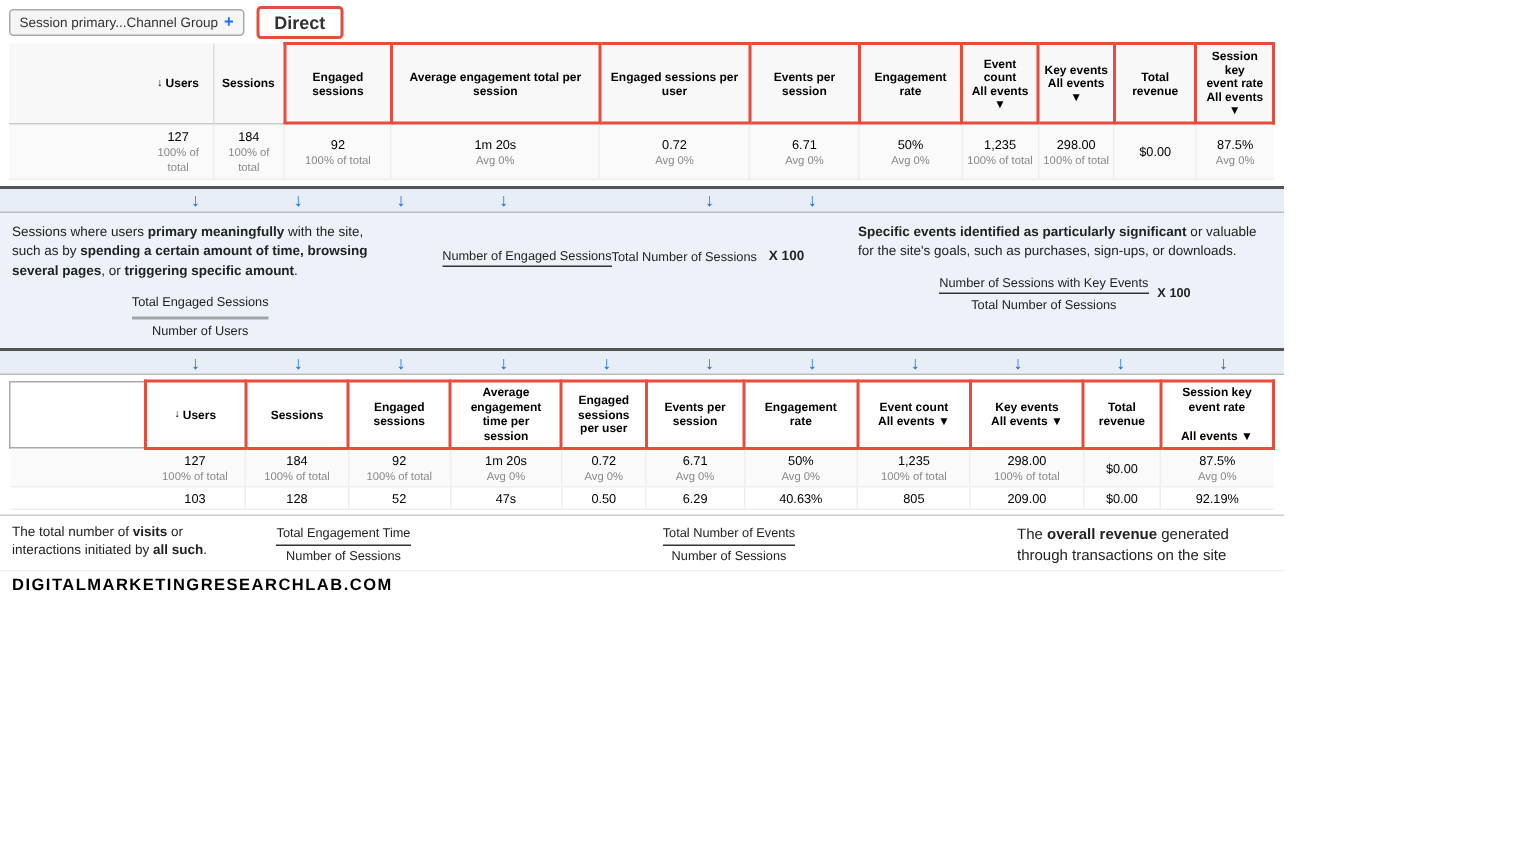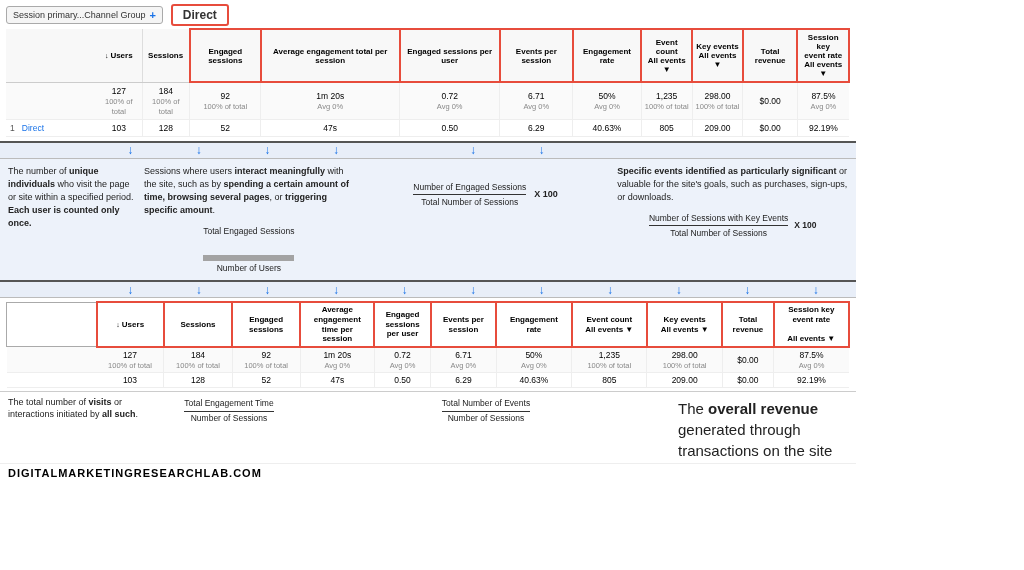--- a/index.html
+++ b/index.html
@@ -98,37 +98,20 @@
           </td>
           <td style="text-align:center; padding:3px 2px; border-bottom:1px solid #eee; border-right:1px solid #eee; font-size:8.5px;">
             <span>$0.00</span>
           </td>
           <td style="text-align:center; padding:3px 2px; border-bottom:1px solid #eee; font-size:8.5px;">
             <span>87.5%</span><br>
             <span style="color:#888; font-size:7.5px;">Avg 0%</span>
           </td>
         </tr>
 
-        <tr>
-          <td style="padding:3px 4px; border-bottom:1px solid #eee; font-size:8.5px; color:#555;">
-            <span>1</span> &nbsp;
-            <span style="color:#1a73e8;">Direct</span>
-          </td>
-          <td style="text-align:center; padding:3px 2px; border-bottom:1px solid #eee; border-right:1px solid #eee; font-size:8.5px;">103</td>
-          <td style="text-align:center; padding:3px 2px; border-bottom:1px solid #eee; border-right:1px solid #eee; font-size:8.5px;">128</td>
-          <td style="text-align:center; padding:3px 2px; border-bottom:1px solid #eee; border-right:1px solid #eee; font-size:8.5px;">52</td>
-          <td style="text-align:center; padding:3px 2px; border-bottom:1px solid #eee; border-right:1px solid #eee; font-size:8.5px;">47s</td>
-          <td style="text-align:center; padding:3px 2px; border-bottom:1px solid #eee; border-right:1px solid #eee; font-size:8.5px;">0.50</td>
-          <td style="text-align:center; padding:3px 2px; border-bottom:1px solid #eee; border-right:1px solid #eee; font-size:8.5px;">6.29</td>
-          <td style="text-align:center; padding:3px 2px; border-bottom:1px solid #eee; border-right:1px solid #eee; font-size:8.5px;">40.63%</td>
-          <td style="text-align:center; padding:3px 2px; border-bottom:1px solid #eee; border-right:1px solid #eee; font-size:8.5px;">805</td>
-          <td style="text-align:center; padding:3px 2px; border-bottom:1px solid #eee; border-right:1px solid #eee; font-size:8.5px;">209.00</td>
-          <td style="text-align:center; padding:3px 2px; border-bottom:1px solid #eee; border-right:1px solid #eee; font-size:8.5px;">$0.00</td>
-          <td style="text-align:center; padding:3px 2px; border-bottom:1px solid #eee; font-size:8.5px;">92.19%</td>
-        </tr>
       </tbody>
     </table>
   </div>
 
   <div style="background:#e8eef8; height:16px; display:flex; align-items:center; padding:0 6px; border-bottom:1px solid #bbb;">
     <div style="flex:0 0 90px;"></div>
     <div style="flex:1; text-align:center; font-size:12px; color:#1a73e8; font-weight:bold;">↓</div>
     <div style="flex:1; text-align:center; font-size:12px; color:#1a73e8; font-weight:bold;">↓</div>
     <div style="flex:1; text-align:center; font-size:12px; color:#1a73e8; font-weight:bold;">↓</div>
     <div style="flex:1; text-align:center; font-size:12px; color:#1a73e8; font-weight:bold;">↓</div>
@@ -136,37 +119,34 @@
     <div style="flex:1; text-align:center; font-size:12px; color:#1a73e8; font-weight:bold;">↓</div>
     <div style="flex:1; text-align:center; font-size:12px; color:#1a73e8; font-weight:bold;">↓</div>
     <div style="flex:1; text-align:center; font-size:12px; color:#1a73e8; font-weight:bold;"></div>
     <div style="flex:1; text-align:center; font-size:12px; color:#1a73e8; font-weight:bold;"></div>
     <div style="flex:1; text-align:center; font-size:12px; color:#1a73e8; font-weight:bold;"></div>
     <div style="flex:1; text-align:center; font-size:12px; color:#1a73e8; font-weight:bold;"></div>
   </div>
 
   <div style="background:#edf2fa; border-bottom:2px solid #555; padding:6px 8px; display:flex; gap:6px; align-items:flex-start;">
 
-    <div style="flex:0 0 130px; font-size:9px; line-height:1.45; color:#222;">
-      The number of <b>unique individuals</b> who visit the page or site within a specified period. <b>Each user is counted only once.</b>
-    </div>
 
     <div style="flex:1; font-size:9px; line-height:1.45; color:#222;">
-      Sessions where users <b>interact meaningfully</b> with the site, such as by <b>spending a certain amount of time, browsing several pages</b>, or <b>triggering specific amount</b>.
+      Sessions where users <b>primary meaningfully</b> with the site, such as by <b>spending a certain amount of time, browsing several pages</b>, or <b>triggering specific amount</b>.
       <div style="margin-top:8px; display:flex; flex-direction:column; align-items:center;">
         <div style="display:flex; flex-direction:column; align-items:center; font-size:8.5px;">
-          <span style="border-bottom:6px solid #a3a3a3; padding-bottom:18px; text-align:center;">Total Engaged Sessions</span>
+          <span style="border-bottom:2px solid #a3a3a3; padding-bottom:4px; text-align:center;">Total Engaged Sessions</span>
           <span style="padding-top:1px; text-align:center;">Number of Users</span>
         </div>
       </div>
     </div>
 
     <div style="flex:1.2; font-size:9px; line-height:1.45; color:#222; display:flex; flex-direction:column; align-items:center;">
       <div style="display:flex; align-items:center; gap:8px; margin-top:16px;">
-        <div style="display:flex; flex-direction:column; align-items:center; font-size:8.5px;">
+        <div style="display:flex; align-items:center; font-size:8.5px;">
           <span style="border-bottom:1px solid #333; padding-bottom:1px; text-align:center; white-space:nowrap;">Number of Engaged Sessions</span>
           <span style="padding-top:1px; text-align:center; white-space:nowrap;">Total Number of Sessions</span>
         </div>
         <span style="font-weight:bold; font-size:9px;">X 100</span>
       </div>
     </div>
 
     <div style="flex:1.1; font-size:9px; line-height:1.45; color:#222;">
       <b>Specific events identified as particularly significant</b> or valuable for the site's goals, such as purchases, sign-ups, or downloads.
       <div style="margin-top:8px; display:flex; flex-direction:column; align-items:center;">
@@ -299,21 +279,21 @@
       </div>
     </div>
 
     <div style="flex:1; font-size:9px; line-height:1.4; color:#222; display:flex; flex-direction:column; align-items:center; padding-top:2px;">
       <div style="display:flex; flex-direction:column; align-items:center; font-size:8.5px;">
         <span style="border-bottom:1px solid #333; padding-bottom:1px; text-align:center;">Total Number of Events</span>
         <span style="padding-top:1px; text-align:center;">Number of Sessions</span>
       </div>
     </div>
 
-    <div style="flex:0 0 170px; font-size:15px; line-height:1.4; color:#222; padding-top:2px;">
+    <div style="flex:0 0 170px; font-size:10px; line-height:1.4; color:#222; padding-top:2px;">
       The <b>overall revenue</b> generated through transactions on the site
     </div>
 
   </div>
 
   <div style="background:#fff; padding:3px 8px;">
     <span style="font-size:11px; font-weight:900; color:#000; letter-spacing:1px; font-family: Arial Black, Arial, sans-serif;">DIGITALMARKETINGRESEARCHLAB.COM</span>
   </div>
 
 </div>

